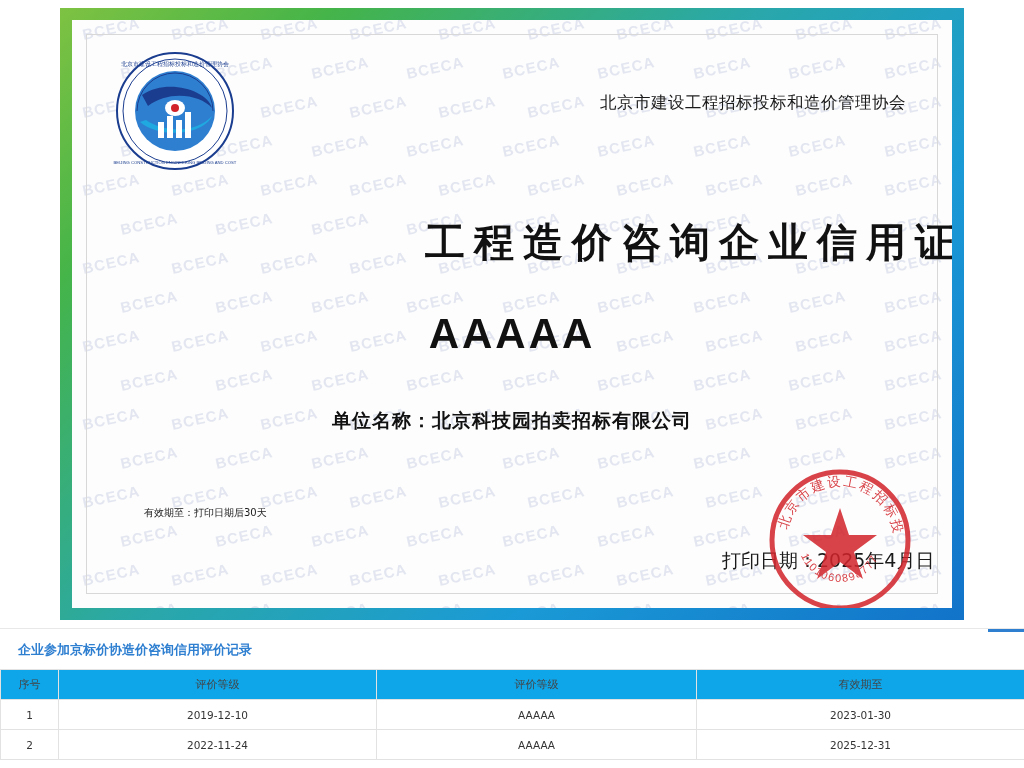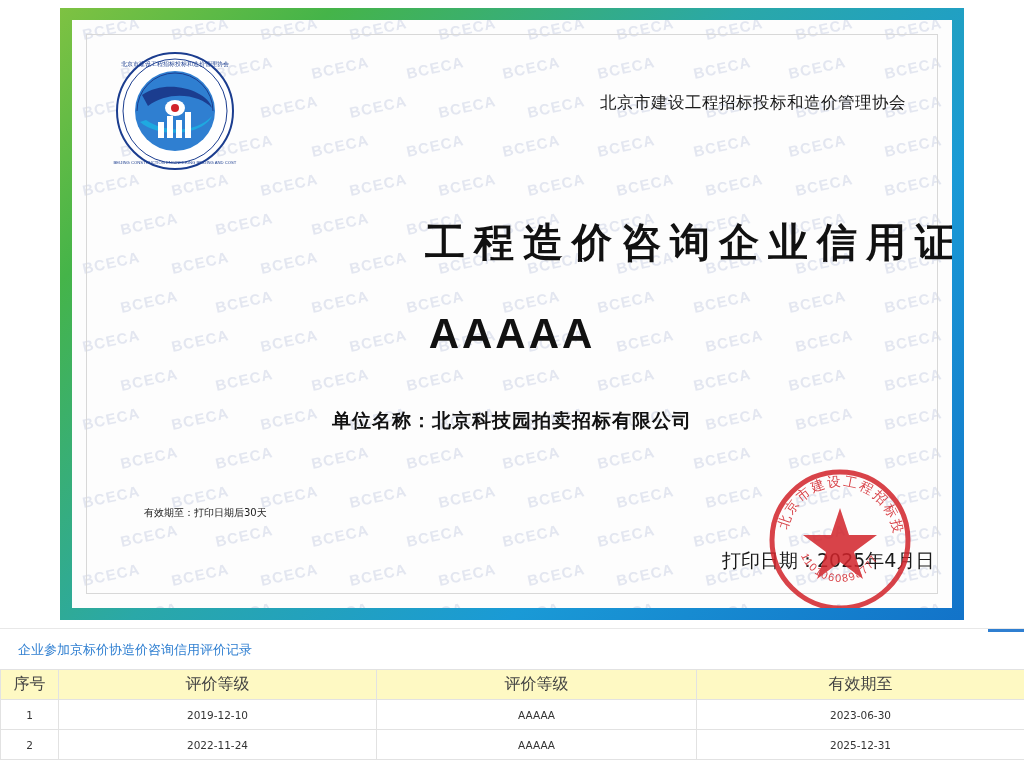--- a/index.html
+++ b/index.html
@@ -191,21 +191,21 @@
     top: 628px;
     width: 1024px;
     height: 140px;
     background: #ffffff;
     border-top: 1px solid #e8e8e8;
   }
 
   .records-title {
     padding: 12px 8px 10px 18px;
     font-size: 13px;
-    font-weight: normal;
+    font-weight: bold;
     color: #2f7fd1;
     font-family: "DejaVu Sans", sans-serif;
   }
 
   .tab-stub {
     position: absolute;
     right: 0;
     top: 0;
     width: 36px;
     height: 3px;
@@ -221,23 +221,23 @@
   table.records-table th,
   table.records-table td {
     border: 1px solid #e2e2e2;
     height: 27px;
     text-align: center;
     font-size: 10.5px;
     font-weight: normal;
     color: #333333;
   }
   table.records-table th {
-    background: #fef9c3;
+    background: #0ea5e9;
     color: #444444;
-    font-size: 16px;
+    font-size: 11px;
   }
   col.c-idx { width: 58px; }
   col.c-time { width: 318px; }
   col.c-grade { width: 320px; }
   col.c-valid { width: 328px; }
 </style>
 </head>
 <body>
 
 <div id="page">
@@ -507,21 +507,21 @@
           <th>评价等级</th>
           <th>评价等级</th>
           <th>有效期至</th>
         </tr>
       </thead>
       <tbody>
         <tr>
           <td>1</td>
           <td>2019-12-10</td>
           <td>AAAAA</td>
-          <td>2023-06-30</td>
+          <td>2023-01-30</td>
         </tr>
         <tr>
           <td>2</td>
           <td>2022-11-24</td>
           <td>AAAAA</td>
           <td>2025-12-31</td>
         </tr>
       </tbody>
     </table>
   </div>

